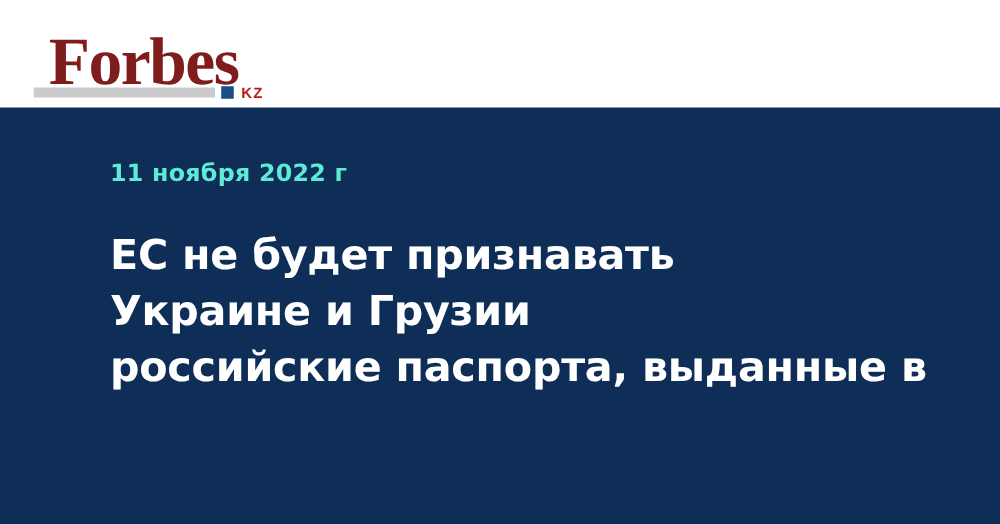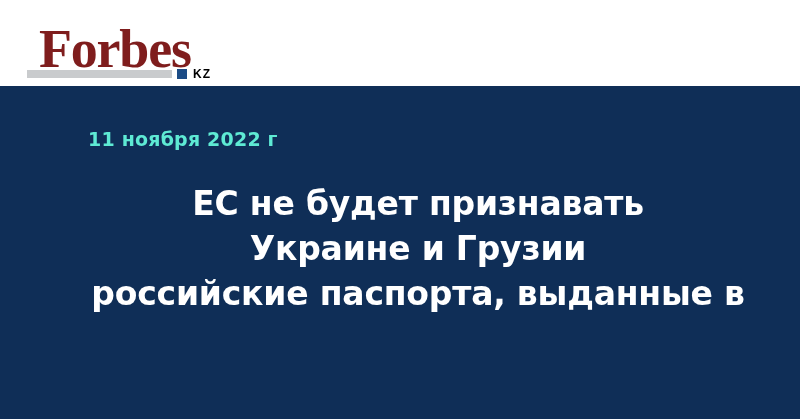--- a/index.html
+++ b/index.html
@@ -83,21 +83,21 @@
 
   .brand-kz {
     position: absolute;
     left: 166px;
     top: 0px;
     font-family: "Liberation Sans", sans-serif;
     font-weight: 700;
     font-size: 12px;
     line-height: 12px;
     letter-spacing: 1px;
-    color: #000000;
+    color: #b91c1c;
   }
 
   
   .article-panel {
     position: absolute;
     left: 0;
     top: 86px;
     width: 800px;
     height: 333px;
     background: #0f2e57;
@@ -122,21 +122,20 @@
     left: 88px;
     top: 95px;
     width: 660px;
     margin: 0;
     font-family: "DejaVu Sans", "Liberation Sans", sans-serif;
     font-weight: 700;
     font-size: 33px;
     line-height: 45px;
     letter-spacing: -0.2px;
     color: #ffffff;
-    text-align: center;
   }
 
   .article-headline .hl-line {
     display: block;
     white-space: nowrap;
   }
 </style>
 </head>
 <body>
 

